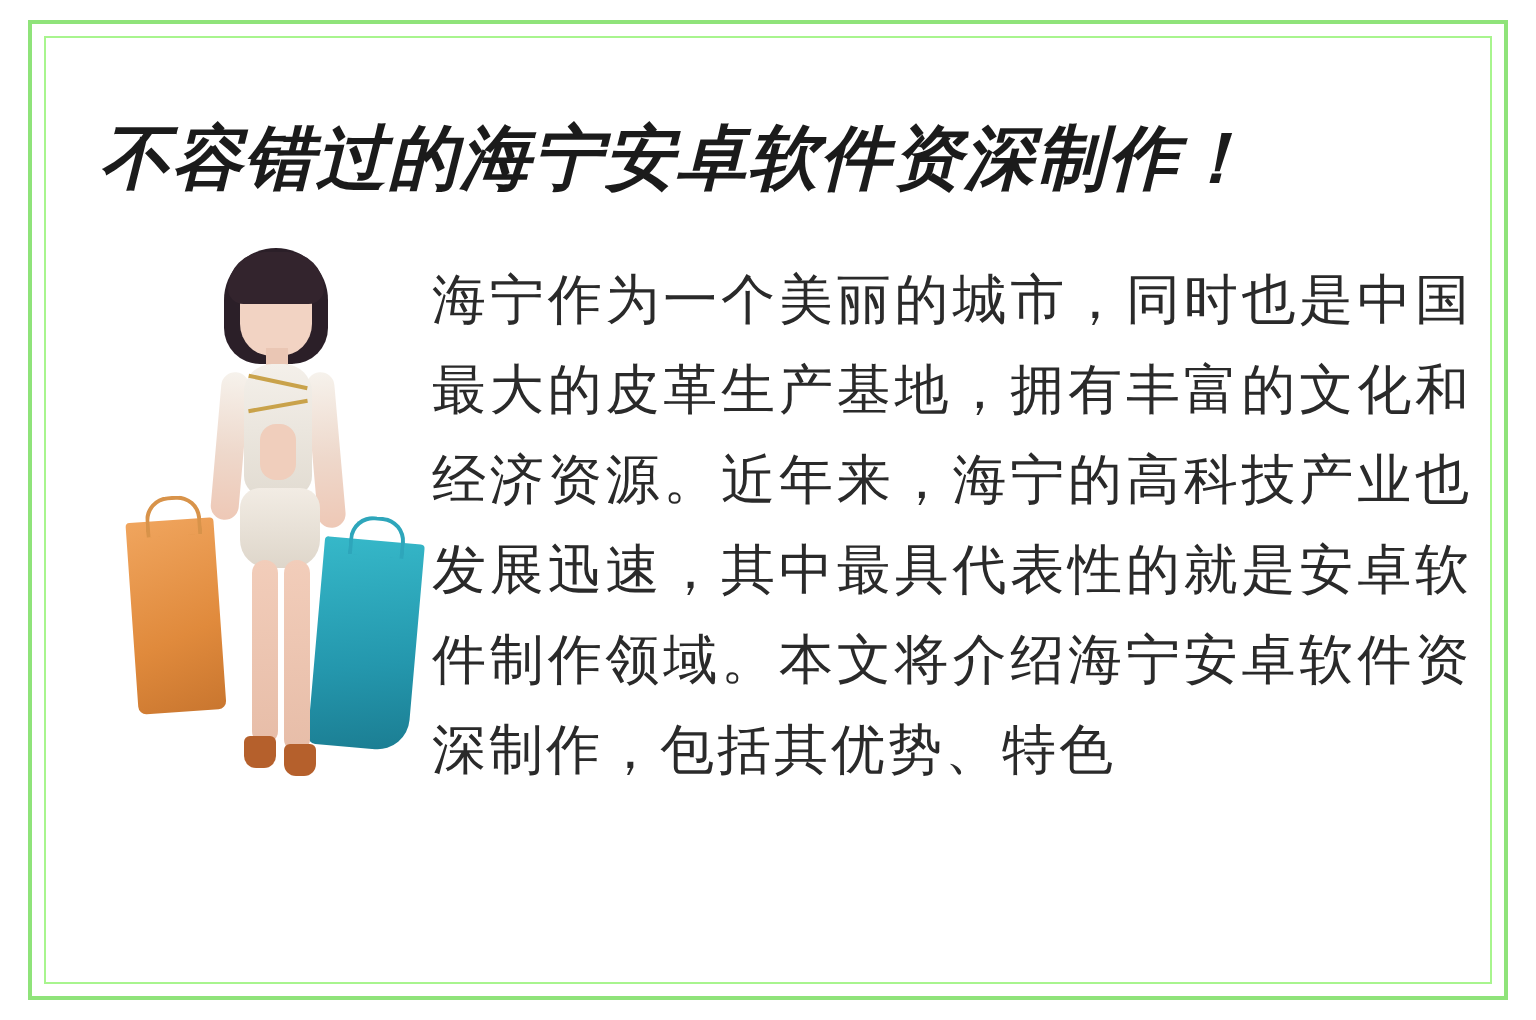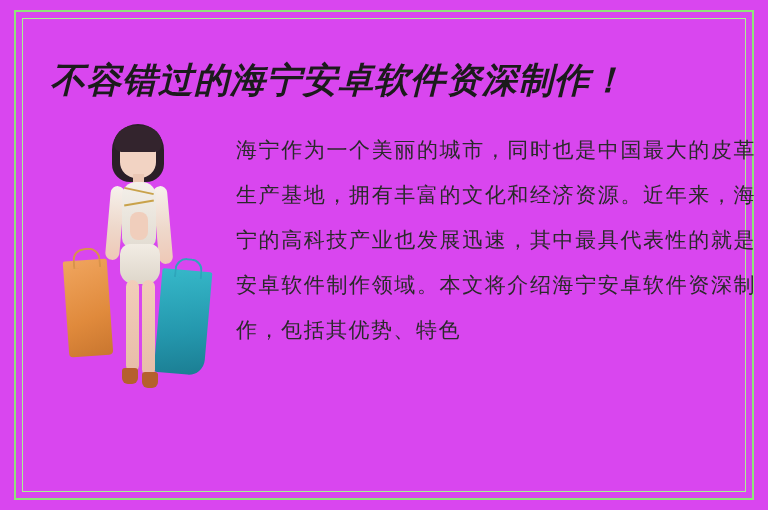--- a/index.html
+++ b/index.html
@@ -10,21 +10,21 @@
     width: 768px;
     height: 510px;
     background: #45f106;
     font-family: "Liberation Sans", sans-serif;
     overflow: hidden;
   }
   .poster {
     position: relative;
     width: 768px;
     height: 510px;
-    background: #d946ef;
+    background: #ffffff;
     box-sizing: border-box;
   }
   .frame-outer {
     position: absolute;
     left: 14px;
     top: 10px;
     right: 14px;
     bottom: 10px;
     border: 2px solid #8fe37a;
     box-sizing: border-box;
@@ -47,25 +47,25 @@
     font-weight: bold;
     font-style: italic;
     font-size: 35px;
     line-height: 44px;
     color: #1b1b1b;
     letter-spacing: 1px;
     white-space: nowrap;
   }
   .body-text {
     position: absolute;
-    left: 236px;
+    left: 216px;
     top: 128px;
     width: 520px;
     font-family: "DejaVu Sans", sans-serif;
-    font-size: 21px;
+    font-size: 27px;
     line-height: 45px;
     color: #2a2a2a;
     letter-spacing: 1.5px;
     text-align: justify;
   }
   
   .figure {
     position: absolute;
     left: 62px;
     top: 120px;

